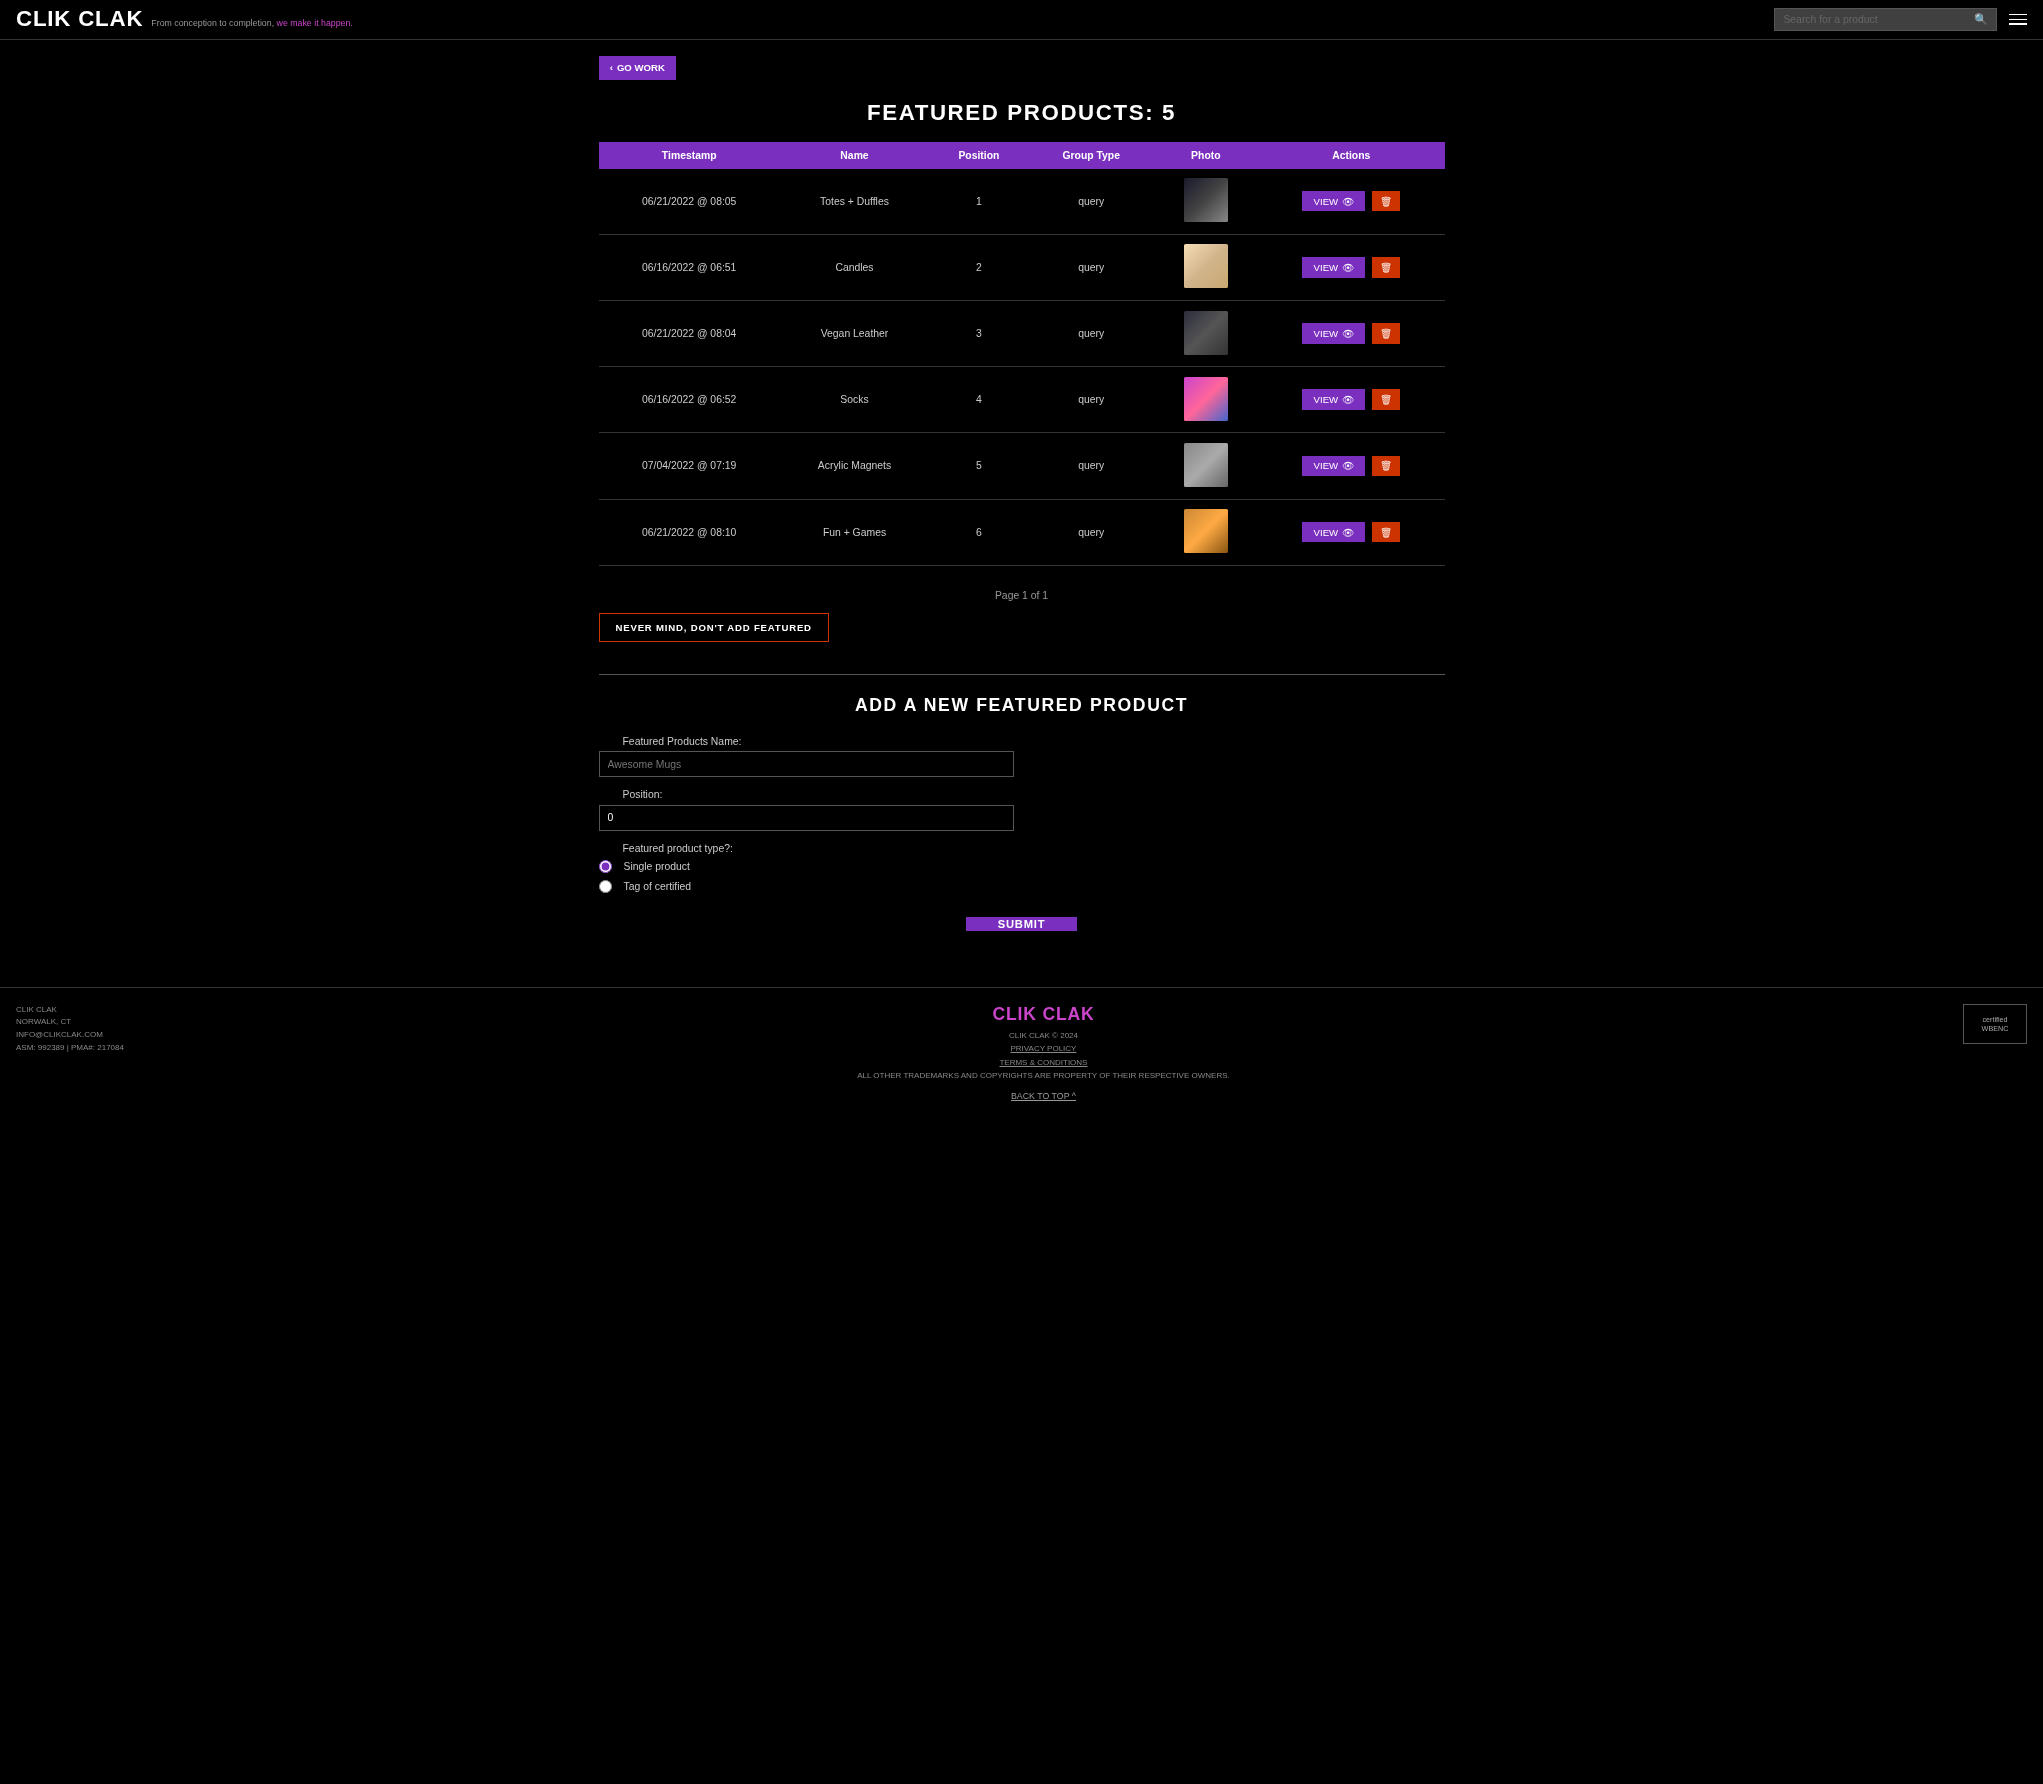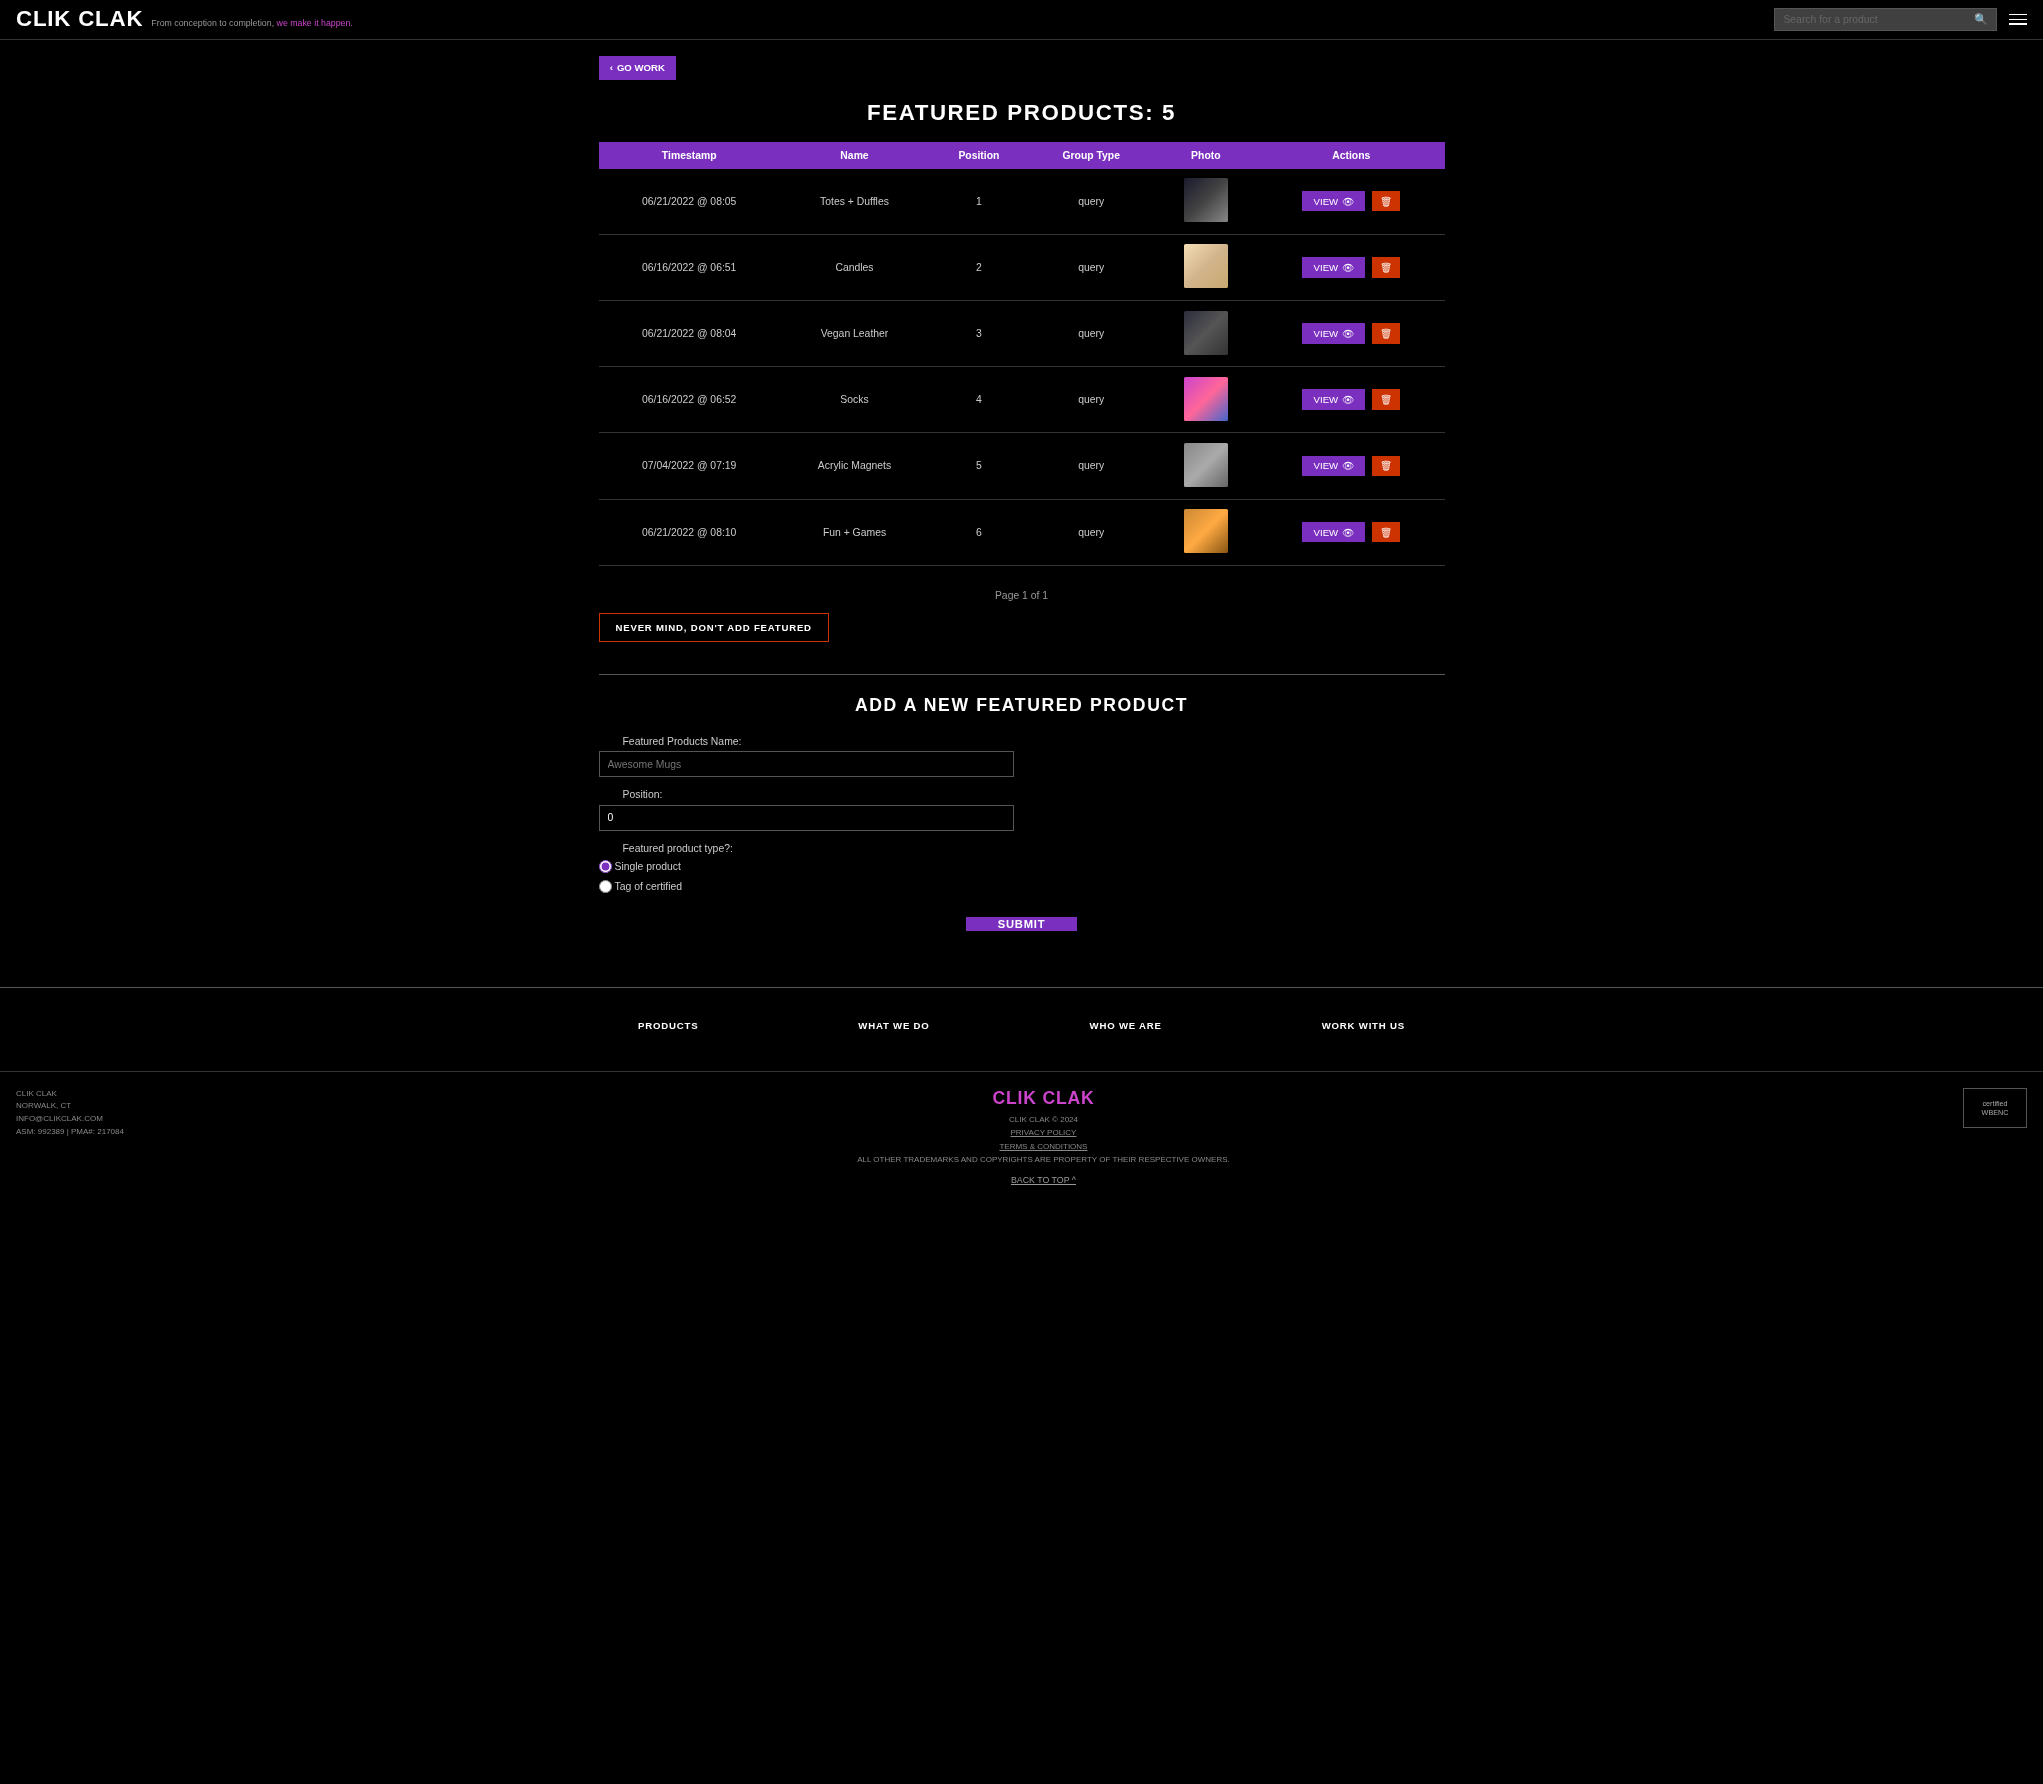--- a/index.html
+++ b/index.html
@@ -240,21 +240,21 @@
 
     .radio-group {
       display: flex;
       flex-direction: column;
       gap: 6.4px;
       margin-top: 6.4px;
     }
     .radio-label {
       display: flex;
       align-items: center;
-      gap: 3px;
+      gap: 12px;
       font-size: 10.4px;
       color: #ccc;
       cursor: pointer;
     }
     .radio-label input[type="radio"] {
       accent-color: #7b2fbe;
       cursor: pointer;
     }
     .radio-label input[type="radio"]:checked {
       accent-color: #7b2fbe;
@@ -545,28 +545,20 @@
         </label>
       </div>
     </div>
   </div>
 
   <button class="submit-btn">SUBMIT</button>
 
 </div>
 
 <footer>
-  <div class="footer-top">
-    <div class="footer-links">
-      <span class="footer-col-title">PRODUCTS</span>
-      <span class="footer-col-title">WHAT WE DO</span>
-      <span class="footer-col-title">WHO WE ARE</span>
-      <span class="footer-col-title">WORK WITH US</span>
-    </div>
-  </div>
   <div class="footer-bottom">
     <div class="footer-address">
       <div>CLIK CLAK</div>
       <div>NORWALK, CT</div>
       <div>INFO@CLIKCLAK.COM</div>
       <div>ASM: 992389 | PMA#: 217084</div>
     </div>
     <div class="footer-center">
       <div class="footer-logo">CLIK CLAK</div>
       <div class="footer-center-text">

